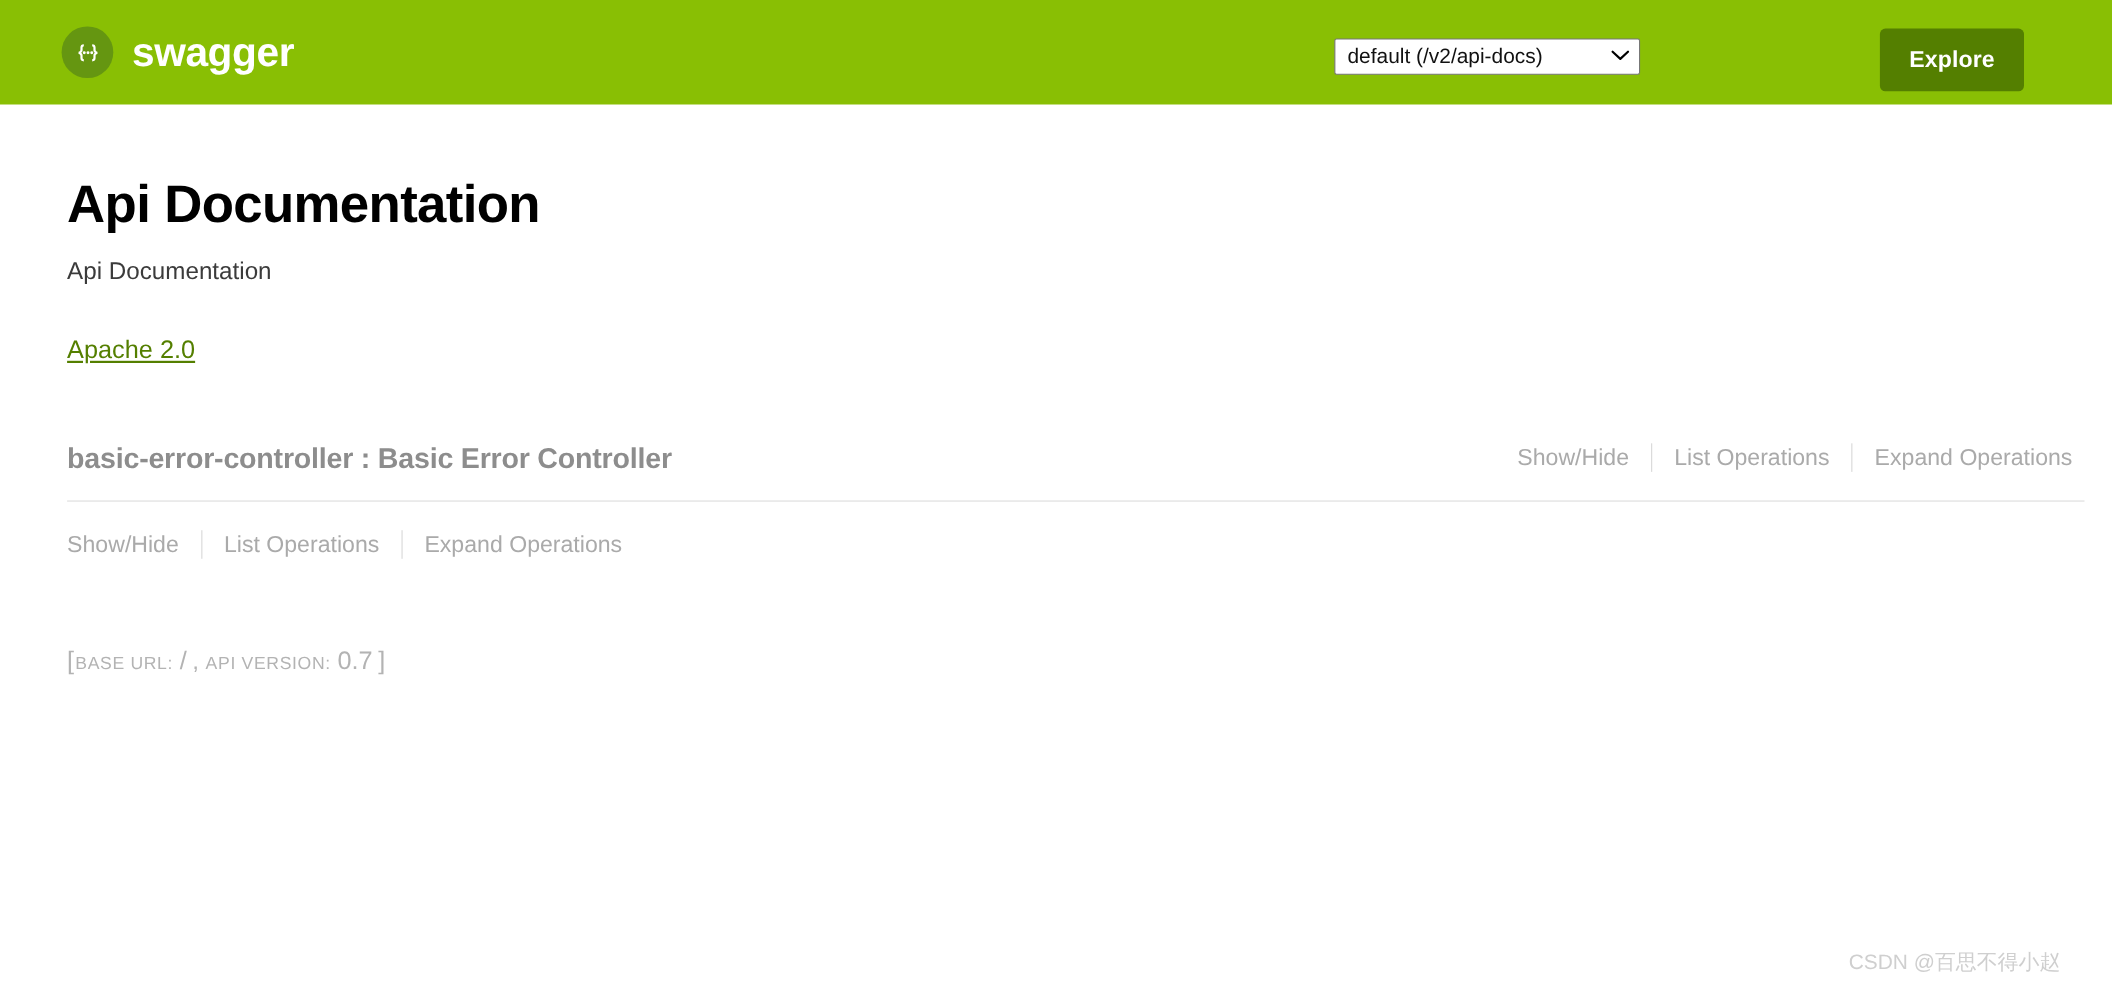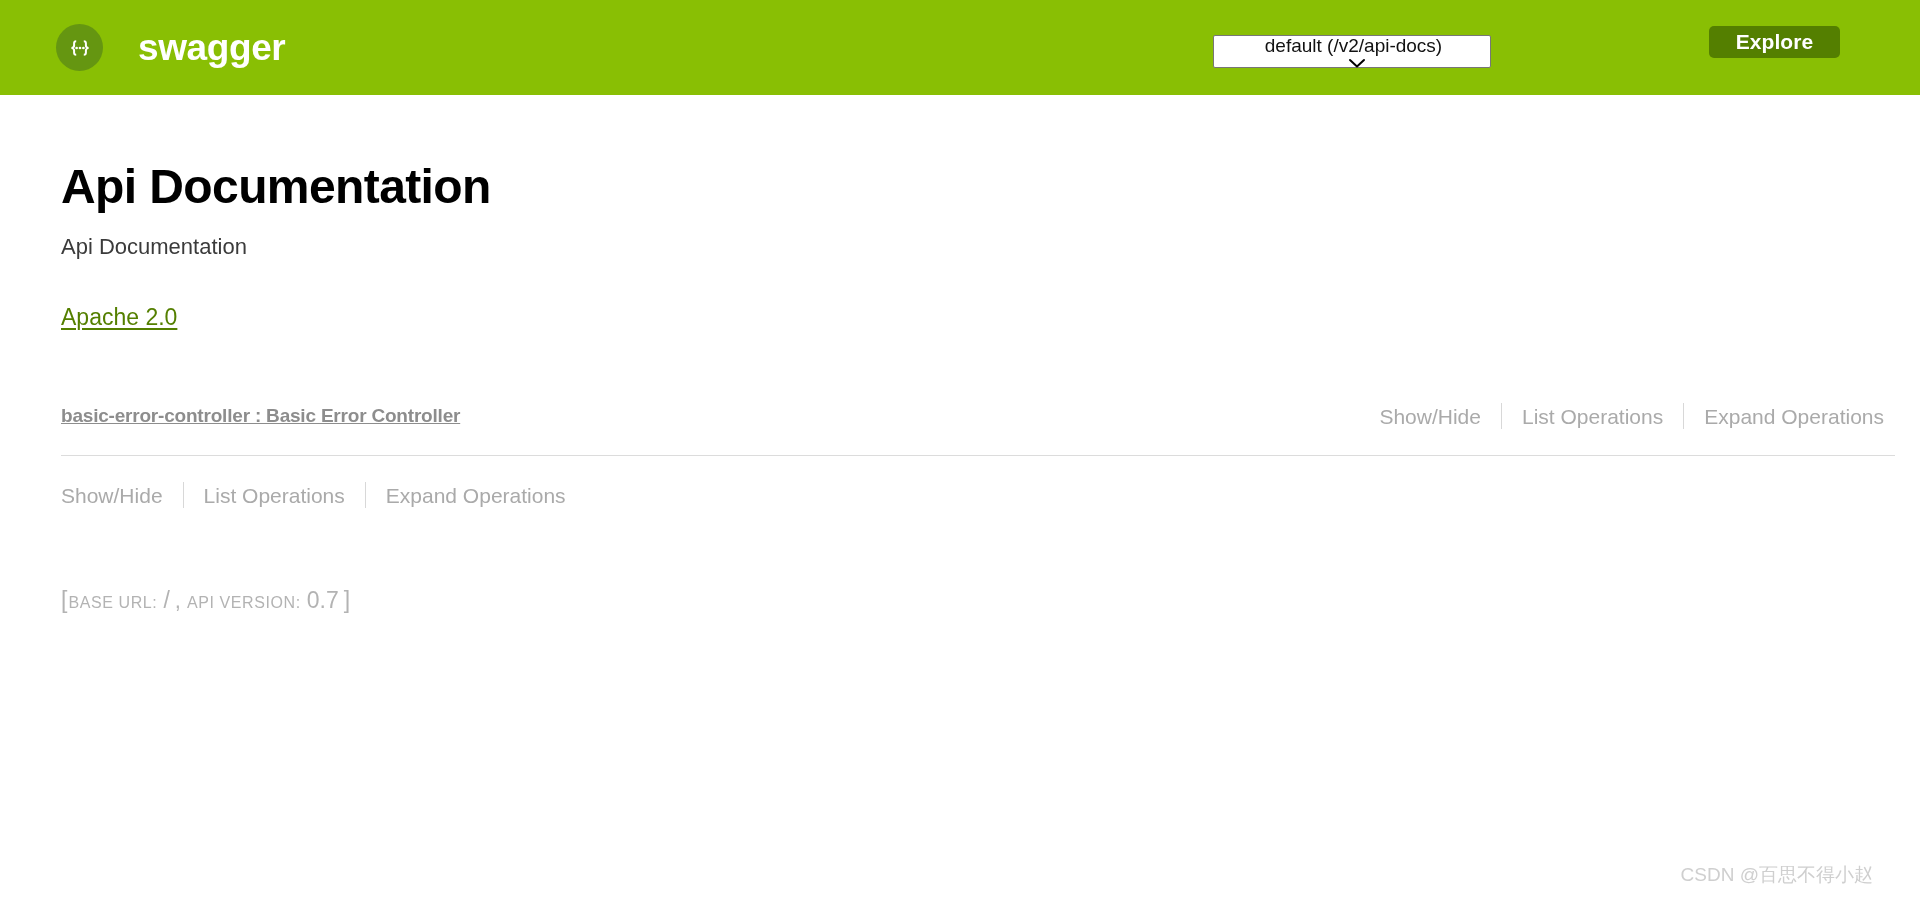--- a/index.html
+++ b/index.html
@@ -22,21 +22,21 @@
     display: flex;
     align-items: center;
     padding: 0 0 0 56px;
     box-sizing: border-box;
     position: relative;
   }
 
   .brand {
     display: flex;
     align-items: center;
-    gap: 35px;
+    gap: 17px;
     text-decoration: none;
   }
 
   .logo-circle {
     width: 47px;
     height: 47px;
     border-radius: 50%;
     background: #659611;
     display: flex;
     align-items: center;
@@ -73,37 +73,36 @@
     background: #ffffff;
     border: 1px solid #777777;
     border-radius: 2px;
     box-sizing: border-box;
     display: flex;
     align-items: center;
     justify-content: space-between;
     padding: 0 8px 0 11px;
     pointer-events: auto;
     cursor: pointer;
-    flex-direction: column;
   }
   .api-select-label {
     font-size: 19px;
     color: #111111;
     line-height: 1;
     font-family: "Liberation Sans", sans-serif;
     white-space: nowrap;
   }
   .chev { display: block; margin-left: 6px; flex: none; }
 
   .explore-btn {
     position: absolute;
     left: 1709px;
     top: 26px;
     width: 131px;
-    height: 32px;
+    height: 57px;
     background: #547f00;
     border: none;
     border-radius: 5px;
     color: #ffffff;
     font-size: 21px;
     font-weight: bold;
     font-family: "Liberation Sans", sans-serif;
     cursor: pointer;
     pointer-events: auto;
     display: flex;
@@ -160,28 +159,27 @@
     justify-content: space-between;
     height: 78px;
     box-sizing: border-box;
     padding-right: 11px;
   }
   .resource-row + .resource-row {
     border-top: 1px solid #dcdcdc;
   }
 
   .resource-name {
-    font-size: 19px;
+    font-size: 26px;
     font-weight: bold;
     color: #8d8d8d;
     font-family: "Liberation Sans", sans-serif;
     letter-spacing: -0.2px;
     white-space: nowrap;
     cursor: pointer;
-    text-decoration: underline;
   }
 
   .resource-ops {
     display: flex;
     align-items: flex-end;
     font-size: 21px;
     color: #aaaaaa;
     font-family: "Liberation Sans", sans-serif;
   }
   .op-link {

